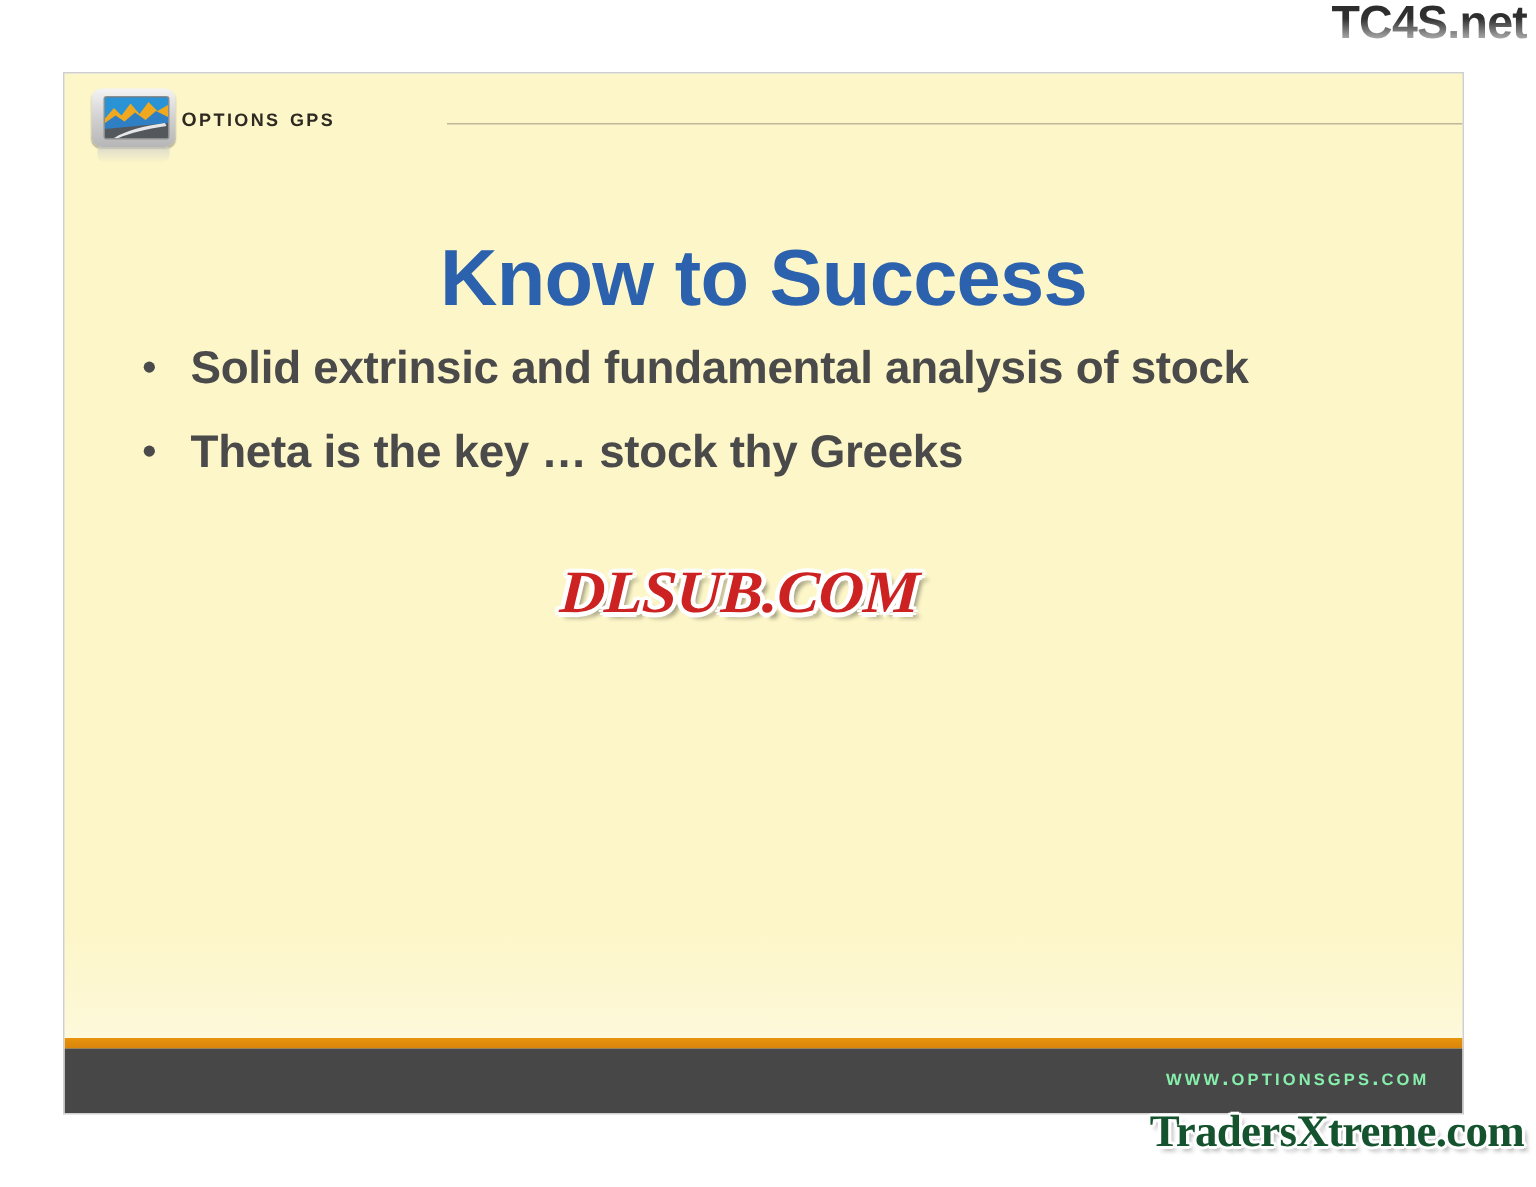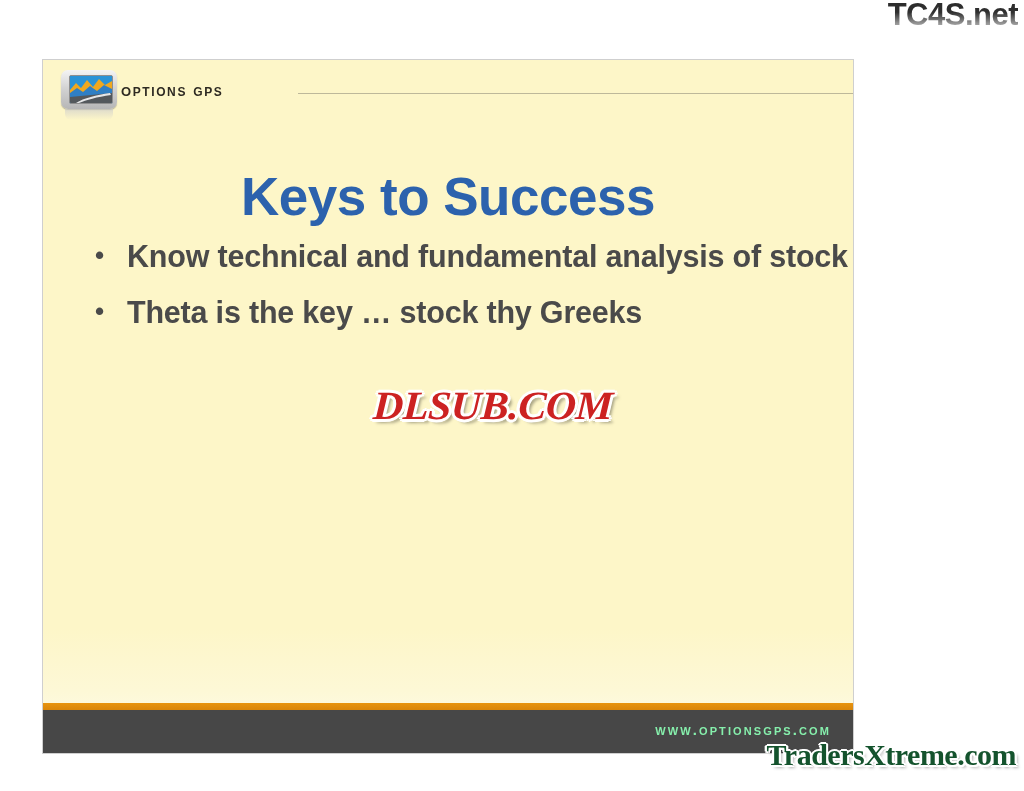--- a/index.html
+++ b/index.html
@@ -30,22 +30,22 @@
     background-clip: text;
     -webkit-text-fill-color: transparent;
     line-height: 34px;
     user-select: none;
   }
 
   
   #slide {
     position: absolute;
     left: 42px;
-    top: 59px;
-    width: 812px;
+    top: 48px;
+    width: 934px;
     height: 695px;
     background: linear-gradient(to bottom,
                 #fdf6c8 0%,
                 #fdf6c8 82%,
                 #fdf8d6 91%,
                 #fefbe9 97%,
                 #fdfbef 100%);
     border: 1px solid #cfcfcf;
     box-sizing: border-box;
     overflow: hidden;
@@ -250,24 +250,24 @@
         </svg>
       </div>
       <div class="reflect"></div>
     </div>
 
     <div id="gps-logo-text">Options GPS</div>
 
     <div id="header-rule"></div>
   </div>
 
-  <h1 id="slide-title">Keys to Success</h1>
+  <h1 id="slide-title">Know to Success</h1>
 
   <ul id="bullet-list">
-    <li class="bullet-item">Know technical and fundamental analysis of stock</li>
+    <li class="bullet-item">Solid extrinsic and fundamental analysis of stock</li>
     <li class="bullet-item">Theta is the key … stock thy Greeks</li>
   </ul>
 
   <div id="dlsub-watermark">DLSUB.COM</div>
 
   <div id="slide-footer-orange"></div>
   <div id="slide-footer-bar">
     <div id="footer-site-text">www.OptionsGPS.com</div>
   </div>
 

